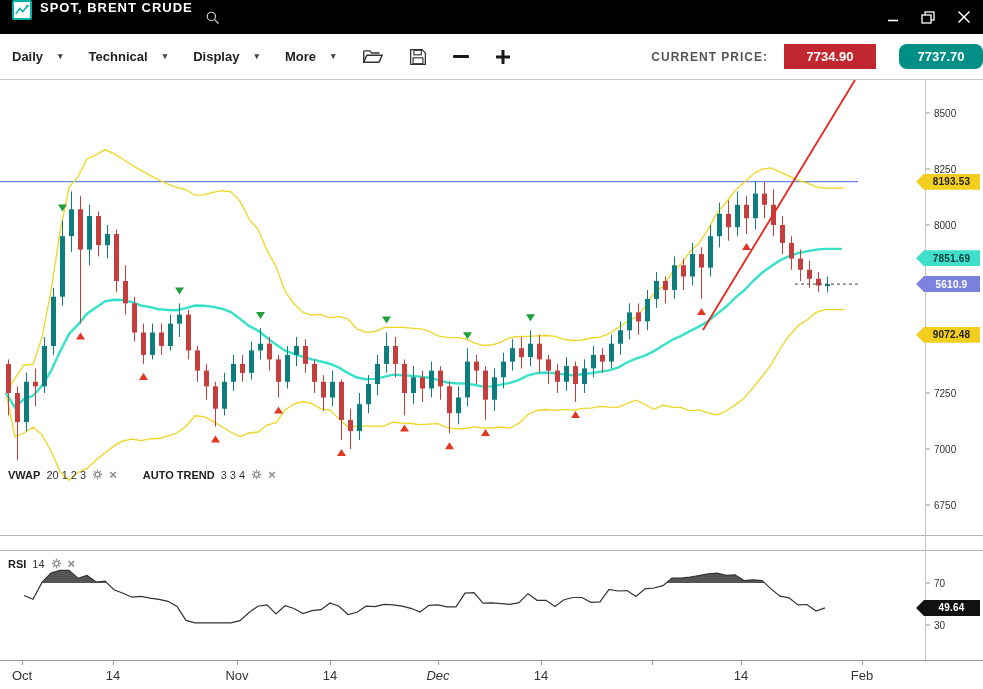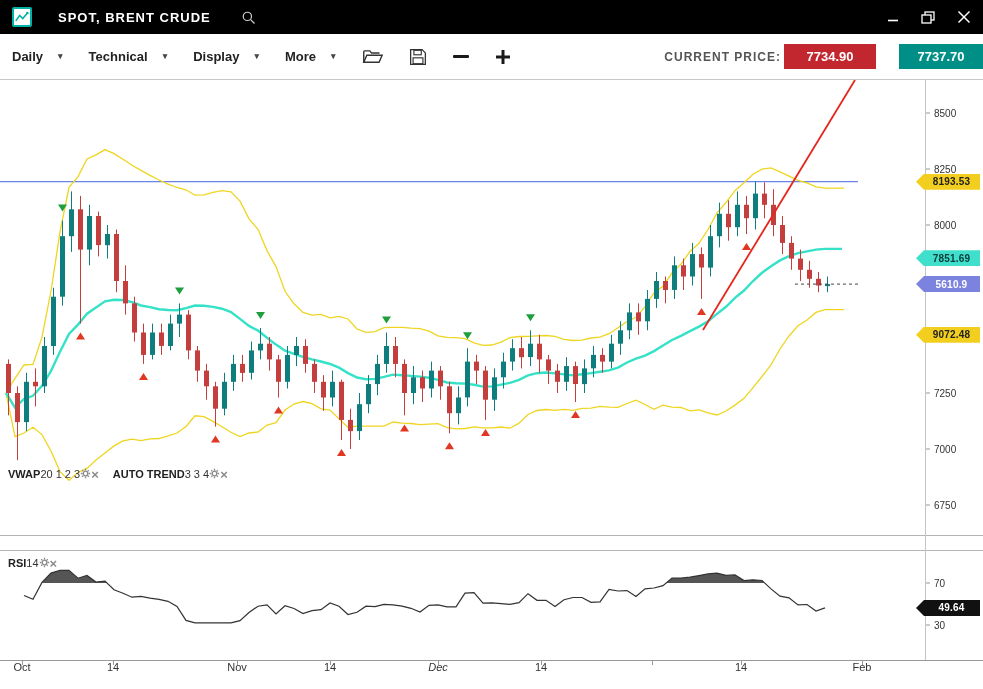--- a/index.html
+++ b/index.html
@@ -1,53 +1,53 @@
 <!DOCTYPE html>
 <html><head>
 <meta charset="utf-8">
 <style>
   *{margin:0;padding:0;box-sizing:border-box}
   html,body{background:#e9e9e9}
   body{font-family:"Liberation Sans",sans-serif}
   .app{position:relative;width:983px;height:689px;background:#fff;overflow:hidden;box-shadow:0 0 4px rgba(0,0,0,.4)}
 
   
-  .titlebar{position:absolute;top:0;left:0;width:983px;height:34px;background:#000;display:flex;align-items:center;padding:11px 12px;gap:26px;z-index:10}
+  .titlebar{position:absolute;top:0;left:0;width:983px;height:34px;background:#000;display:flex;padding:0 12px;gap:8px;z-index:10}
   .logo{width:20px;height:20px;background:#fff;border:2px solid #00b2a4;border-radius:2px;display:flex;align-items:center;justify-content:center;flex:0 0 auto}
   .app-title{color:#fff;font-size:13px;font-weight:bold;letter-spacing:1px;white-space:nowrap}
   .tb-search{margin-left:4px;display:flex;align-items:center}
   .win-controls{margin-left:auto;display:flex;align-items:center;gap:22px}
   .win-btn{display:flex;align-items:center;justify-content:center;cursor:pointer}
 
   
   .toolbar{position:absolute;top:34px;left:0;width:983px;height:46px;background:#fff;border-bottom:1px solid #c9c9c9;display:flex;align-items:center;padding-left:12px;z-index:9}
   .tb-left{display:flex;align-items:center;gap:26px}
   .menu{display:flex;align-items:center;gap:15px;font-size:13px;font-weight:bold;color:#222;cursor:pointer}
   .caret{font-size:9px;color:#444;line-height:1}
   .icon-btn{display:flex;align-items:center;justify-content:center;cursor:pointer}
   .minus-glyph{width:16px;height:3px;background:#1a1a1a;border-radius:1px}
   .tb-right{margin-left:auto;display:flex;align-items:center}
-  .cp-label{font-size:12px;font-weight:bold;color:#555;letter-spacing:1px;margin-right:3px}
+  .cp-label{font-size:12px;font-weight:bold;color:#555;letter-spacing:1px;margin-right:16px}
   .badge{height:25px;display:flex;align-items:center;justify-content:center;color:#fff;font-weight:bold;font-size:13px}
   .badge.bid{width:92px;margin-right:23px}
   .badge.ask{width:84px}
 
   
   #chart-area{position:absolute;top:0;left:0;width:970px;height:689px}
   #main-svg{position:absolute;top:80px;left:0}
   #rsi-svg{position:absolute;top:550px;left:0}
   .h-sep{position:absolute;left:0;width:983px;height:1px;background:#b5b5b5;z-index:3}
   .v-axis-border{position:absolute;left:925px;top:80px;width:1px;height:580px;background:#c4c4c4;z-index:3}
   #x-axis{position:absolute;top:660px;left:0;width:983px;height:29px;border-top:1px solid #999;background:#fff;z-index:3}
-  .xlab{position:absolute;top:0;transform:translateX(-50%);font-size:11px;color:#333;white-space:nowrap}
+  .xlab{position:absolute;top:7px;transform:translateX(-50%);font-size:13px;color:#333;white-space:nowrap}
   .xtick{position:absolute;top:0;width:1px;height:4px;background:#999}
 
   .tag{position:absolute;left:916px;width:64px;height:16px;font-size:10px;font-weight:bold;display:flex;align-items:center;justify-content:center;padding-left:7px;clip-path:polygon(8px 0,100% 0,100% 100%,8px 100%,0 50%);z-index:6;letter-spacing:.2px}
 
-  .ind-row{position:absolute;display:flex;font-size:11px;color:#222;z-index:5;background:rgba(255,255,255,.0)}
+  .ind-row{position:absolute;display:flex;align-items:center;gap:6px;font-size:11px;color:#222;z-index:5;background:rgba(255,255,255,.0)}
   .ind-name{font-weight:bold}
   .ind-params{color:#333}
   .ind-x{color:#8a8a8a;font-weight:bold;font-size:13px;cursor:pointer;line-height:1}
   .gear-svg{width:11px;height:11px;cursor:pointer}
   .ind-gap{width:14px}
 </style>
 </head>
 <body>
 
 <div class="app">
@@ -124,21 +124,21 @@
       <span class="icon-btn">
         <svg width="16" height="16" viewBox="0 0 16 16">
             <line x1="8" y1="1" x2="8" y2="15" stroke="#1a1a1a" stroke-width="3"></line>
             <line x1="1" y1="8" x2="15" y2="8" stroke="#1a1a1a" stroke-width="3"></line>
           </svg>
       </span>
     </div>
     <div class="tb-right">
       <span class="cp-label">CURRENT PRICE:</span>
       <span class="badge bid" style="background: rgb(194, 38, 46);">7734.90</span>
-      <span class="badge ask" style="background: rgb(0, 143, 134);">7737.70</span>
+      <span class="badge ask" style="background: rgb(0, 143, 134); border-radius: 8px;">7737.70</span>
     </div>
   </div>
 
   <div id="chart-area">
     <svg id="main-svg" width="983" height="455">
         <line x1="0" y1="101.64927999999985" x2="858" y2="101.64927999999985" stroke="#6b83e6" stroke-width="1.4"></line>
         <polyline points="6.0,313.0 15.0,298.4 24.0,285.0 33.0,284.4 42.0,257.1 51.0,211.0 60.0,151.8 69.0,107.4 78.0,96.6 87.0,79.0 96.0,74.8 105.0,69.6 114.0,73.6 123.0,79.2 132.0,85.2 141.0,90.4 150.0,95.4 159.0,100.0 168.0,104.1 177.0,107.5 186.0,109.8 195.0,115.2 204.0,114.8 213.0,112.3 222.0,110.7 231.0,111.8 240.0,121.1 249.0,138.8 258.0,149.3 267.0,170.6 276.0,186.6 285.0,211.3 294.0,223.8 303.0,232.4 312.0,235.1 321.0,234.3 330.0,237.9 339.0,236.4 348.0,239.0 357.0,249.0 366.0,252.3 375.0,251.6 384.0,247.6 393.0,247.3 402.0,247.3 411.0,248.2 420.0,248.7 429.0,251.2 438.0,255.9 447.0,257.3 456.0,257.6 465.0,258.7 474.0,262.9 483.0,265.4 492.0,265.0 501.0,262.2 510.0,257.6 519.0,256.5 528.0,256.3 537.0,255.8 546.0,255.5 555.0,256.4 564.0,259.4 573.0,260.5 582.0,260.1 591.0,258.0 600.0,257.1 609.0,253.7 618.0,247.7 627.0,241.5 636.0,237.3 645.0,226.7 654.0,213.0 663.0,206.2 672.0,193.0 681.0,184.1 690.0,171.4 699.0,163.3 708.0,149.5 717.0,132.9 726.0,122.5 735.0,110.7 744.0,102.7 753.0,94.3 762.0,89.1 771.0,87.9 780.0,91.8 789.0,96.2 798.0,100.4 807.0,102.9 816.0,106.8 825.0,108.1 844,108.1" fill="none" stroke="#efd520" stroke-width="1.3"></polyline>
         <polyline points="6.0,313.0 15.0,356.7 24.0,353.0 33.0,347.2 42.0,354.6 51.0,371.0 60.0,391.6 69.0,400.4 78.0,392.5 87.0,388.4 96.0,380.1 105.0,373.1 114.0,365.9 123.0,360.9 132.0,359.2 141.0,360.6 150.0,358.8 159.0,358.5 168.0,355.9 177.0,353.0 186.0,346.5 195.0,335.8 204.0,336.7 213.0,341.4 222.0,346.7 231.0,352.3 240.0,356.6 249.0,353.0 258.0,352.0 267.0,345.0 276.0,342.7 285.0,330.0 294.0,324.0 303.0,321.5 312.0,323.7 321.0,328.8 330.0,330.1 339.0,338.9 348.0,347.2 357.0,346.1 366.0,346.2 375.0,346.2 384.0,346.1 393.0,342.0 402.0,343.1 411.0,343.5 420.0,344.6 429.0,344.2 438.0,343.7 447.0,347.6 456.0,348.9 465.0,348.5 474.0,346.8 483.0,347.9 492.0,347.8 501.0,347.0 510.0,348.2 519.0,343.1 528.0,334.5 537.0,330.5 546.0,329.5 555.0,330.4 564.0,329.4 573.0,330.3 582.0,328.3 591.0,328.1 600.0,326.3 609.0,327.1 618.0,327.4 627.0,323.5 636.0,320.2 645.0,324.5 654.0,329.3 663.0,325.1 672.0,327.1 681.0,327.5 690.0,330.8 699.0,329.9 708.0,332.9 717.0,335.0 726.0,331.0 735.0,325.1 744.0,318.3 753.0,307.7 762.0,296.5 771.0,284.8 780.0,269.0 789.0,256.0 798.0,245.8 807.0,240.0 816.0,232.4 825.0,229.7 844,229.7" fill="none" stroke="#efd520" stroke-width="1.3"></polyline>
         <polyline points="6.0,313.0 15.0,327.6 24.0,319.0 33.0,315.8 42.0,305.8 51.0,291.0 60.0,271.7 69.0,253.9 78.0,244.6 87.0,233.7 96.0,227.5 105.0,221.3 114.0,219.8 123.0,220.0 132.0,222.2 141.0,225.5 150.0,227.1 159.0,229.2 168.0,230.0 177.0,230.2 186.0,228.1 195.0,225.5 204.0,225.8 213.0,226.9 222.0,228.7 231.0,232.0 240.0,238.9 249.0,245.9 258.0,250.6 267.0,257.8 276.0,264.6 285.0,270.7 294.0,273.9 303.0,276.9 312.0,279.4 321.0,281.5 330.0,284.0 339.0,287.7 348.0,293.1 357.0,297.5 366.0,299.2 375.0,298.9 384.0,296.9 393.0,294.6 402.0,295.2 411.0,295.9 420.0,296.6 429.0,297.7 438.0,299.8 447.0,302.5 456.0,303.3 465.0,303.6 474.0,304.8 483.0,306.6 492.0,306.4 501.0,304.6 510.0,302.9 519.0,299.8 528.0,295.4 537.0,293.2 546.0,292.5 555.0,293.4 564.0,294.4 573.0,295.4 582.0,294.2 591.0,293.1 600.0,291.7 609.0,290.4 618.0,287.6 627.0,282.5 636.0,278.7 645.0,275.6 654.0,271.1 663.0,265.6 672.0,260.0 681.0,255.8 690.0,251.1 699.0,246.6 708.0,241.2 717.0,233.9 726.0,226.8 735.0,217.9 744.0,210.5 753.0,201.0 762.0,192.8 771.0,186.3 780.0,180.4 789.0,176.1 798.0,173.1 807.0,171.4 816.0,169.6 825.0,168.9 842,168.9" fill="none" stroke="#35e2c8" stroke-width="2.4"></polyline>
         <g>

